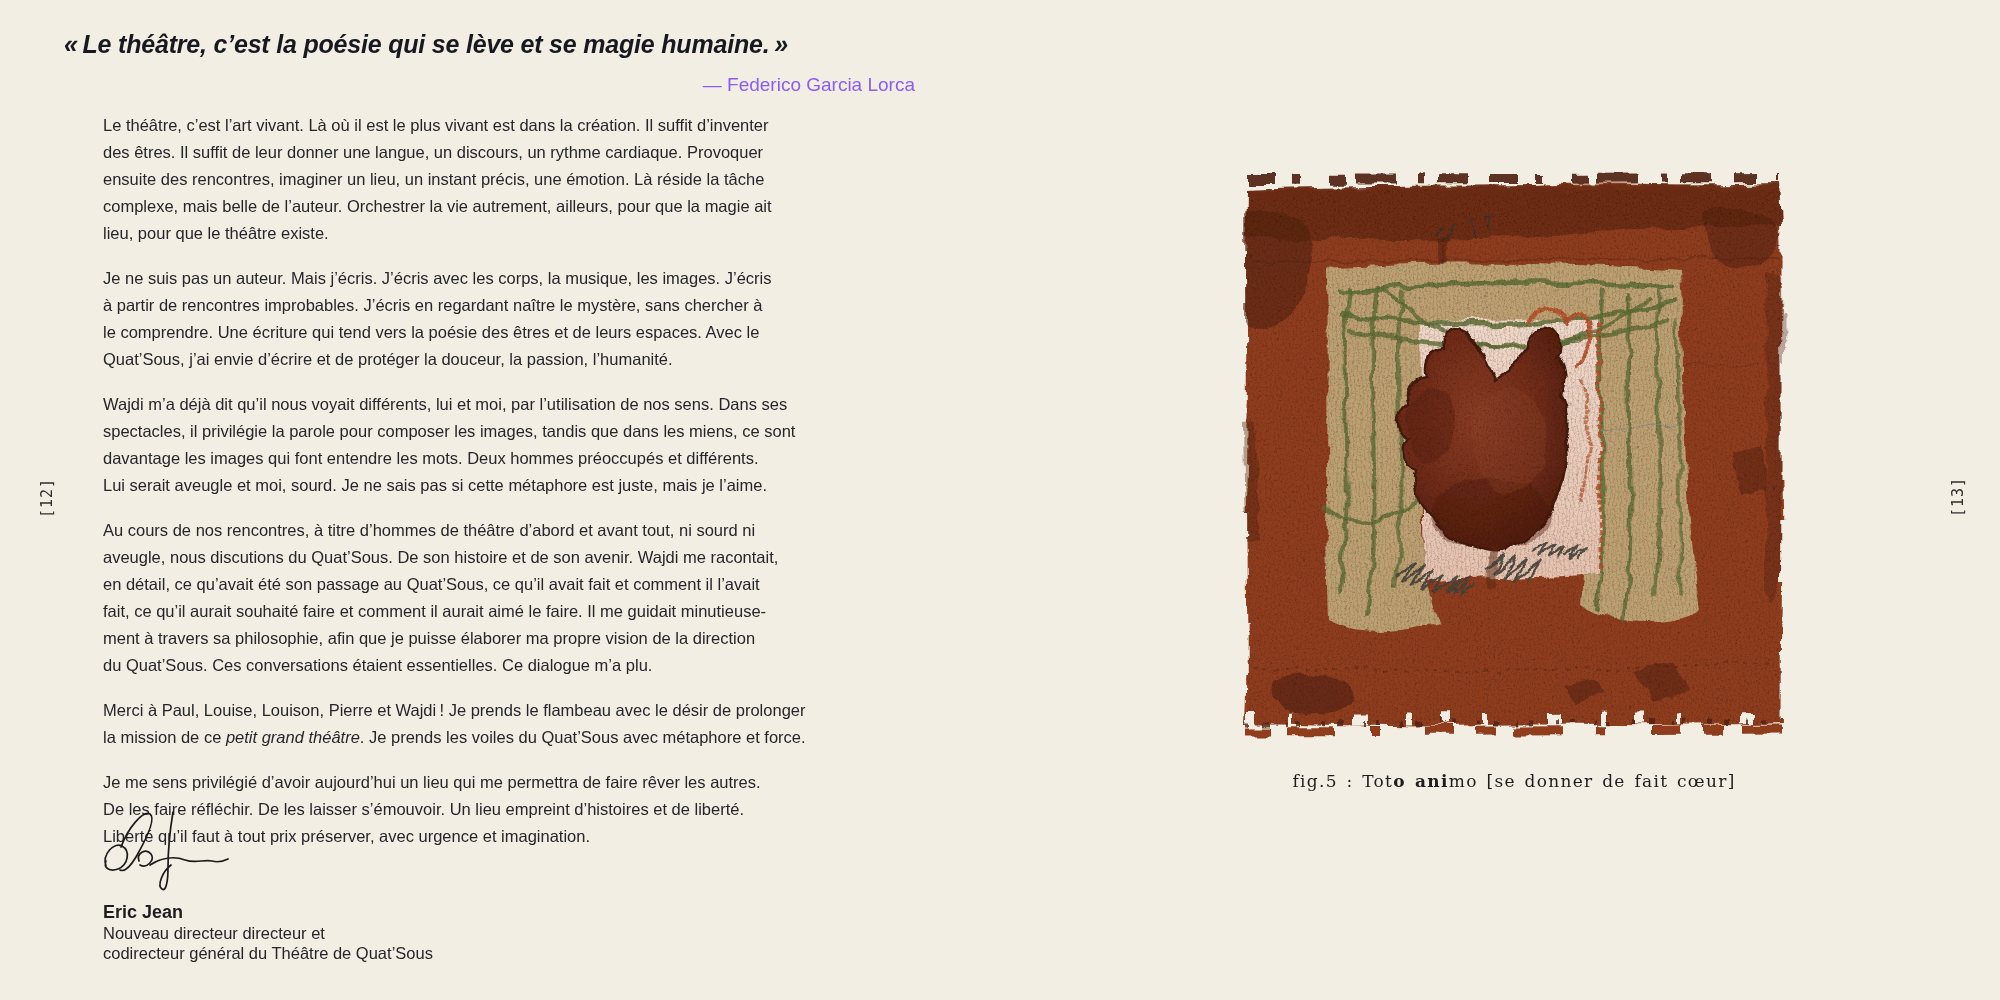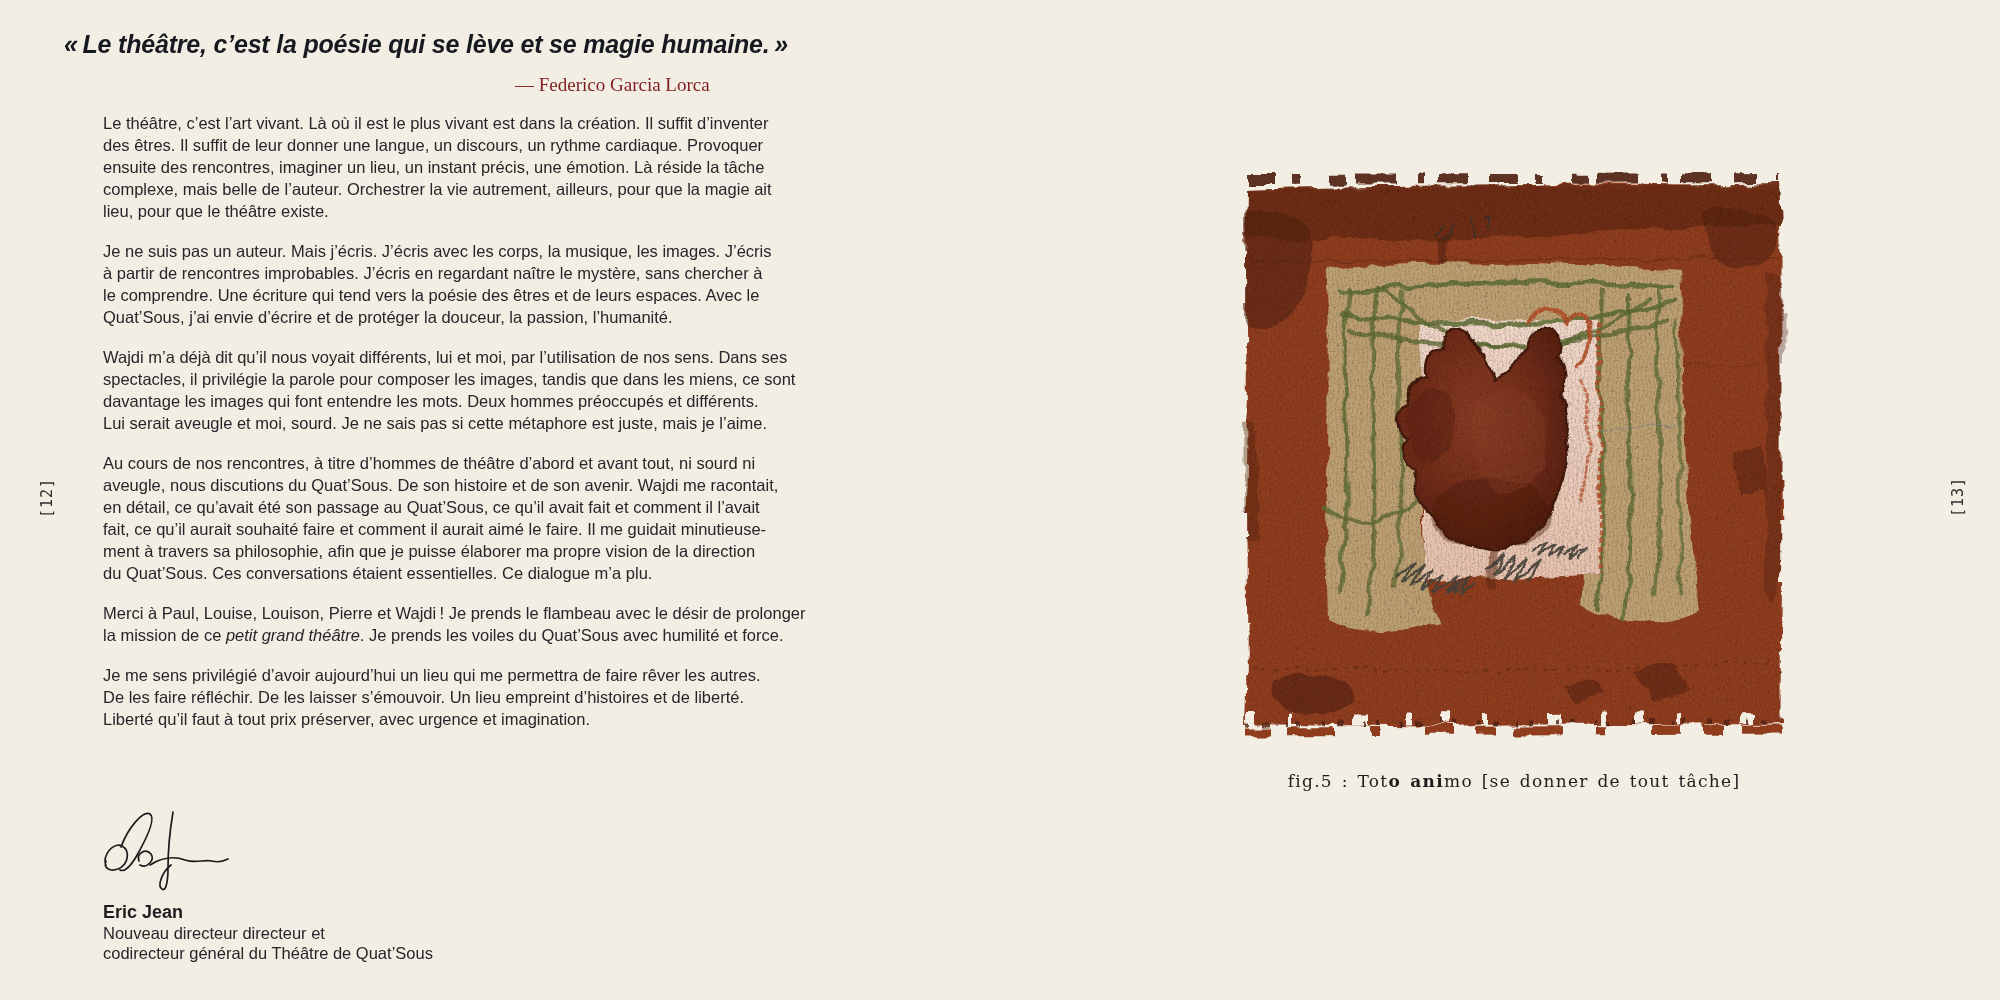--- a/index.html
+++ b/index.html
@@ -2,25 +2,25 @@
 <html><head>
 <meta charset="utf-8">
 <style>
   html,body{margin:0;padding:0;background:#f2eee4;}
   .spread{position:relative;width:2000px;height:1000px;background:#f2eee4;overflow:hidden;
           font-family:"Liberation Sans",sans-serif;color:#26262a;}
 
   .quote{position:absolute;left:64px;top:30px;width:900px;
          font-family:"Liberation Sans",sans-serif;font-weight:bold;font-style:italic;
          font-size:25px;letter-spacing:-0.2px;color:#171920;}
-  .attribution{position:absolute;left:515px;top:74px;width:400px;text-align:left;
-         font-family:Liberation Serif, serif;font-size:19px;color:#7f1d1d;}
+  .attribution{position:absolute;left:515px;top:74px;width:400px;text-align:right;
+         font-family:Liberation Sans, sans-serif;font-size:19px;color:#8b5cf6;}
 
   .body-text{position:absolute;left:103px;top:112px;width:845px;
-         font-size:16.5px;line-height:22px;color:#26262a;}
+         font-size:16.5px;line-height:27px;color:#26262a;}
   .body-text p{margin:0 0 18px 0;white-space:pre-line;}
   .body-text em{font-style:italic;margin-top:48px;}
 
   .signature{position:absolute;left:100px;top:808px;width:132px;height:90px;}
   .signer{position:absolute;left:103px;top:901px;font-size:16.5px;line-height:20px;}
   .signer .name{font-weight:bold;font-size:18px;color:#1d1d20;line-height:22px;}
   .signer .title{white-space:pre-line;color:#26262a;}
 
   .pageno{position:absolute;width:60px;height:18px;text-align:center;
           font-family:"DejaVu Sans Mono",monospace;font-size:15px;letter-spacing:1px;color:#2e2e2e;
@@ -58,21 +58,21 @@
 spectacles, il privilégie la parole pour composer les images, tandis que dans les miens, ce sont
 davantage les images qui font entendre les mots. Deux hommes préoccupés et différents.
 Lui serait aveugle et moi, sourd. Je ne sais pas si cette métaphore est juste, mais je l’aime.</p>
     <p>Au cours de nos rencontres, à titre d’hommes de théâtre d’abord et avant tout, ni sourd ni
 aveugle, nous discutions du Quat’Sous. De son histoire et de son avenir. Wajdi me racontait,
 en détail, ce qu’avait été son passage au Quat’Sous, ce qu’il avait fait et comment il l’avait
 fait, ce qu’il aurait souhaité faire et comment il aurait aimé le faire. Il me guidait minutieuse-
 ment à travers sa philosophie, afin que je puisse élaborer ma propre vision de la direction
 du Quat’Sous. Ces conversations étaient essentielles. Ce dialogue m’a plu.</p>
     <p><span>Merci à Paul, Louise, Louison, Pierre et Wajdi ! Je prends le flambeau avec le désir de prolonger
-la mission de ce </span><em>petit grand théâtre</em><span>. Je prends les voiles du Quat’Sous avec humilité et force.</span></p>
+la mission de ce </span><em>petit grand théâtre</em><span>. Je prends les voiles du Quat’Sous avec métaphore et force.</span></p>
     <p>Je me sens privilégié d’avoir aujourd’hui un lieu qui me permettra de faire rêver les autres.
 De les faire réfléchir. De les laisser s’émouvoir. Un lieu empreint d’histoires et de liberté.
 Liberté qu’il faut à tout prix préserver, avec urgence et imagination.</p>
   </div>
 
   <svg class="signature" viewBox="0 0 132 90">
     <g fill="none" stroke="#1c1c1c" stroke-width="1.7" stroke-linecap="round">
       <path d="M6,58 C 2,46 14,34 22,38 C 31,43 28,57 18,61 C 10,64 3,60 6,53"></path>
       <path d="M21,39 C 28,20 43,2 50,6 C 57,11 44,35 36,49 C 30,59 24,64 20,62"></path>
       <path d="M39,53 C 36,45 46,40 51,46 C 55,52 47,61 40,57"></path>
@@ -210,16 +210,16 @@
         <path d="M14,548 L548,546" stroke="#f2eee4" stroke-width="12" stroke-dasharray="8 34 4 60 14 40 6 28"></path>
         <path d="M14,552 L548,550" stroke="#4e2010" stroke-width="5" stroke-dasharray="3 12 6 18 2 10 4 22" opacity="0.8"></path>
         <path d="M14,560 L548,558" stroke="#8f3d1f" stroke-width="9" stroke-dasharray="22 18 48 34 10 44 30 22"></path>
         <path d="M10,80 L12,548" stroke="#f2eee4" stroke-width="8" stroke-dasharray="50 70 30 110 24 90"></path>
         <path d="M552,60 L550,548" stroke="#f2eee4" stroke-width="7" stroke-dasharray="80 50 120 40 60 70"></path>
       </g>
     </g>
   </svg>
 
   <div class="caption">
-    <span>fig.5 : Tot</span><b>o ani</b><span>mo </span><span>[se donner de tout tâche]</span>
+    <span>fig.5 : Tot</span><b>o ani</b><span>mo </span><span>[se donner de fait cœur]</span>
   </div>
 
 </div>
 
 </body></html>

